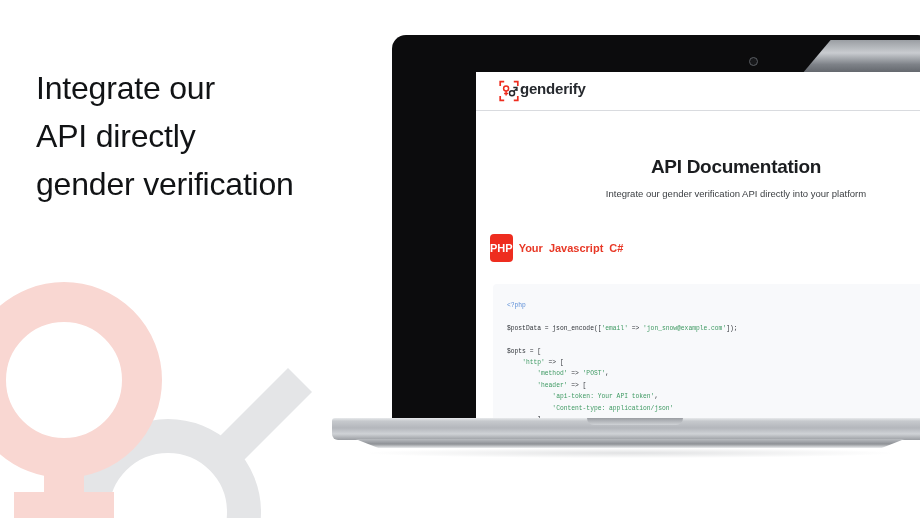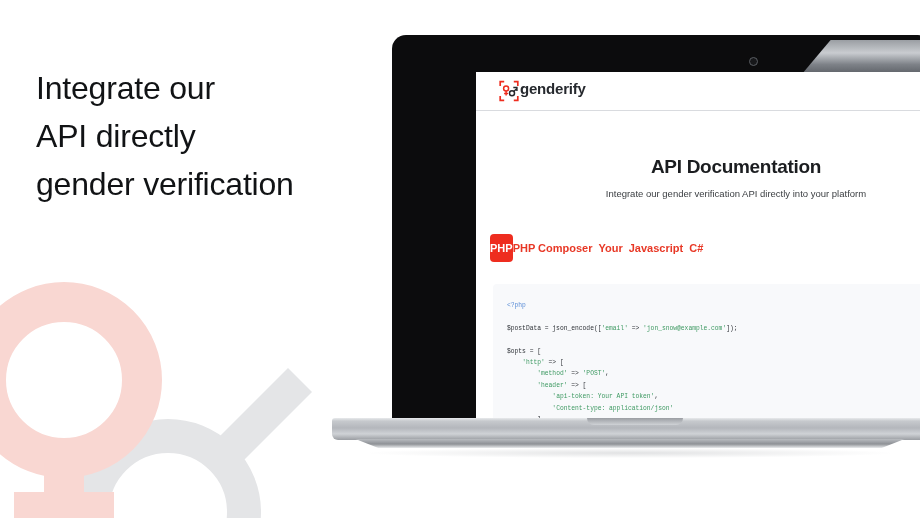--- a/index.html
+++ b/index.html
@@ -209,21 +209,20 @@
         </div>
       </div>
 
       <div id="site-body">
 
         <div id="doc-title">API Documentation</div>
         <div id="doc-sub">Integrate our gender verification API directly into your platform</div>
 
         <div id="tabs">
           <div class="tab active">PHP</div>
-          <div class="tab">PHP Composer</div>
           <div class="tab sp2">Your</div>
           <div class="tab sp2">Javascript</div>
           <div class="tab sp2">C#</div>
         </div>
 
         <div id="code-block"><div><span class="k">&lt;?php</span></div><div>&nbsp;</div><div><span class="v">$postData = json_encode([</span><span class="s">'email'</span><span class="v"> =&gt; </span><span class="s">'jon_snow@example.com'</span><span class="v">]);</span></div><div>&nbsp;</div><div><span class="v">$opts = [</span></div><div><span class="v">    </span><span class="s">'http'</span><span class="v"> =&gt; [</span></div><div><span class="v">        </span><span class="s">'method'</span><span class="v"> =&gt; </span><span class="s">'POST'</span><span class="v">,</span></div><div><span class="v">        </span><span class="s">'header'</span><span class="v"> =&gt; [</span></div><div><span class="v">            </span><span class="s">'api-token: Your API token'</span><span class="v">,</span></div><div><span class="v">            </span><span class="s">'Content-type: application/json'</span></div><div><span class="v">        ],</span></div></div>
 
       </div>
     </div>
   </div>

